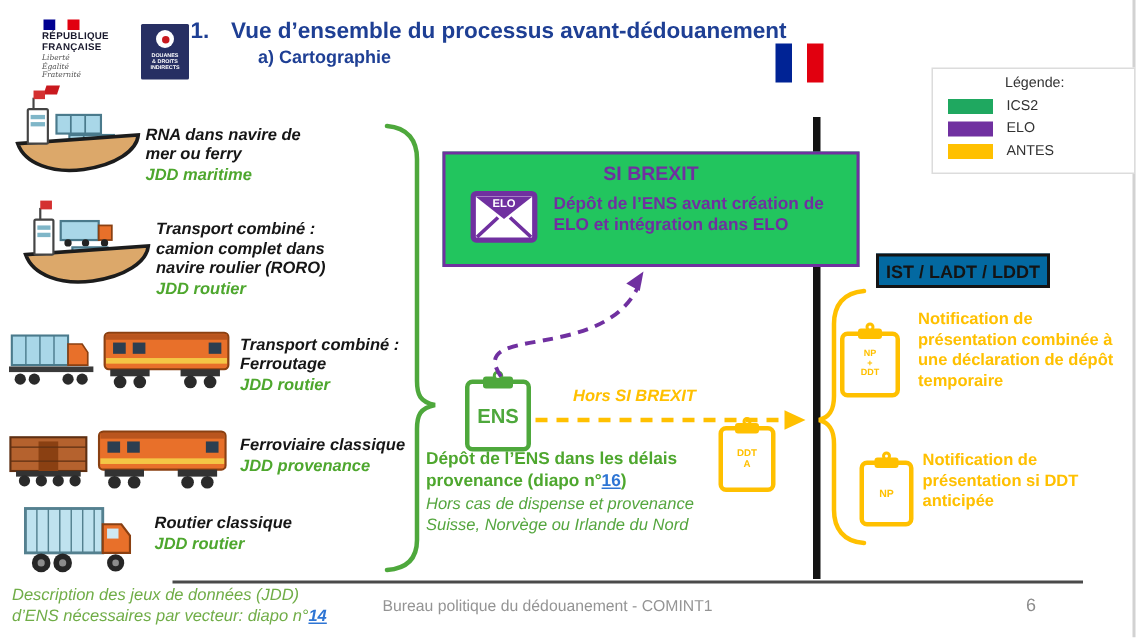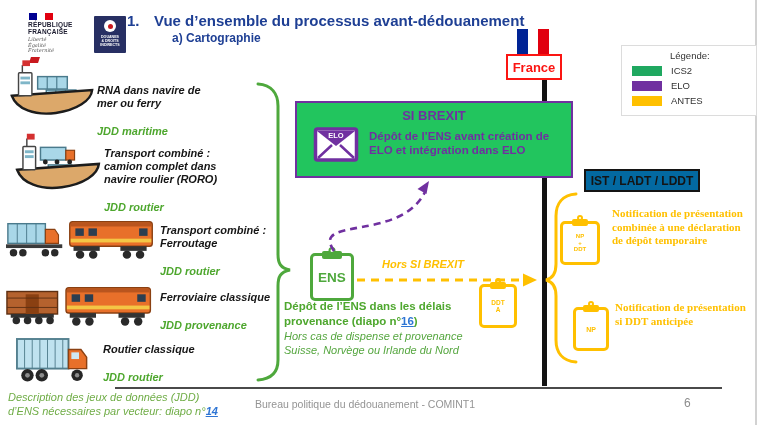--- a/index.html
+++ b/index.html
@@ -19,21 +19,21 @@
   .douane-emblem { width:12px; height:12px; margin-top:4px; border-radius:50%; background:#fff; position:relative; }
   .douane-emblem::after { content:''; position:absolute; left:3.5px; top:3.5px; width:5px; height:5px; border-radius:50%; background:#c9191e; }
   .douane-text { font-size:3.6px; color:#fff; font-weight:bold; text-align:center; line-height:4.2px; white-space:pre-line; margin-top:3px; }
   .title-num { left:127px; top:12px; font-size:15px; font-weight:bold; color:#1e3f94; }
   .title-main { left:154px; top:12px; font-size:15px; font-weight:bold; color:#1e3f94; }
   .title-sub { left:172px; top:31px; font-size:12px; font-weight:bold; color:#1e3f94; }
 
   
   .t-text { line-height:13px; }
   .t-label { font-size:11px; font-weight:bold; font-style:italic; color:#161616; }
-  .t-jdd { font-size:11px; font-weight:bold; font-style:italic; color:#4ea72e; margin-top:15px; }
+  .t-jdd { font-size:11px; font-weight:bold; font-style:italic; color:#4ea72e; margin-top:1px; }
 
   
   .france-flag { left:517px; top:29px; display:flex; width:32px; height:26px; }
   .france-flag span { flex:1; }
   .france-box { left:506px; top:54px; width:56px; height:26px; background:#fff; border:2.5px solid #fb1512; display:flex; align-items:center; justify-content:center; font-size:13px; font-weight:bold; color:#fb1512; z-index:3; }
   .black-line { left:542px; top:78px; width:5px; height:308px; background:#131313; z-index:1; }
 
   .legend { left:621px; top:45px; width:136px; height:71px; background:#fff; border:1px solid #dcdcdc; z-index:2; padding:4px 0 0 10px; }
   .legend-title { font-size:9.5px; color:#333; margin-left:38px; margin-bottom:3px; }
   .legend-row { display:flex; align-items:center; margin-top:4px; }
@@ -64,21 +64,21 @@
   .np-ddt-clip { left:560px; top:221px; width:40px; height:44px; font-size:6px; line-height:6.8px; }
   .np-clip { left:573px; top:307px; width:36px; height:44px; font-size:7px; }
 
   .hors-label { left:382px; top:258px; width:130px; font-size:11px; font-weight:bold; font-style:italic; color:#ffc000; }
 
   .ens-note { left:284px; top:299px; width:205px; z-index:2; }
   .ens-note .b { font-size:11.5px; font-weight:bold; color:#4ea72e; line-height:15px; }
   .ens-note .i { font-size:11px; font-style:italic; color:#55a63f; line-height:14px; }
   .link { color:#2e75d4; text-decoration:underline; font-weight:bold; cursor:pointer;margin-top:30px; }
 
-  .notif-text { font-size:11px; font-weight:bold; color:#ffc000; line-height:13.5px; z-index:2;font-family:Liberation Serif, serif; }
+  .notif-text { font-size:11px; font-weight:bold; color:#ffc000; line-height:13.5px; z-index:2; }
 
   
   .footer-line { left:115px; top:387px; width:607px; height:2px; background:#4a4a4a; }
   .descr { left:8px; top:390px; font-size:11px; font-style:italic; color:#70ad47; line-height:14px; }
   .descr .link { font-style:italic; }
   .bureau { left:255px; top:398px; font-size:10.5px; color:#949494; }
   .page-num { left:684px; top:396px; font-size:12px; color:#8c8c8c; }
   .edge-right { left:755px; top:0; width:1.5px; height:425px; background:#d2d2d2; }
 
   svg { display:block; }
@@ -111,21 +111,20 @@
 
   <div class="abs title-num">1.</div>
   <div class="abs title-main">Vue d’ensemble du processus avant-dédouanement</div>
   <div class="abs title-sub">a) Cartographie</div>
 
   <div class="abs france-flag">
       <span style="background:#002395"></span>
       <span style="background:#fff"></span>
       <span style="background:#e1000f"></span>
     </div>
-  <div class="abs france-box">France</div>
   <div class="abs black-line"></div>
 
   <div class="abs legend">
     <div class="legend-title">Légende:</div>
     <div class="legend-row">
       <span class="legend-swatch" style="background: rgb(31, 168, 96);"></span>
       <span class="legend-label">ICS2</span>
     </div>
     <div class="legend-row">
       <span class="legend-swatch" style="background: rgb(112, 48, 160);"></span>

